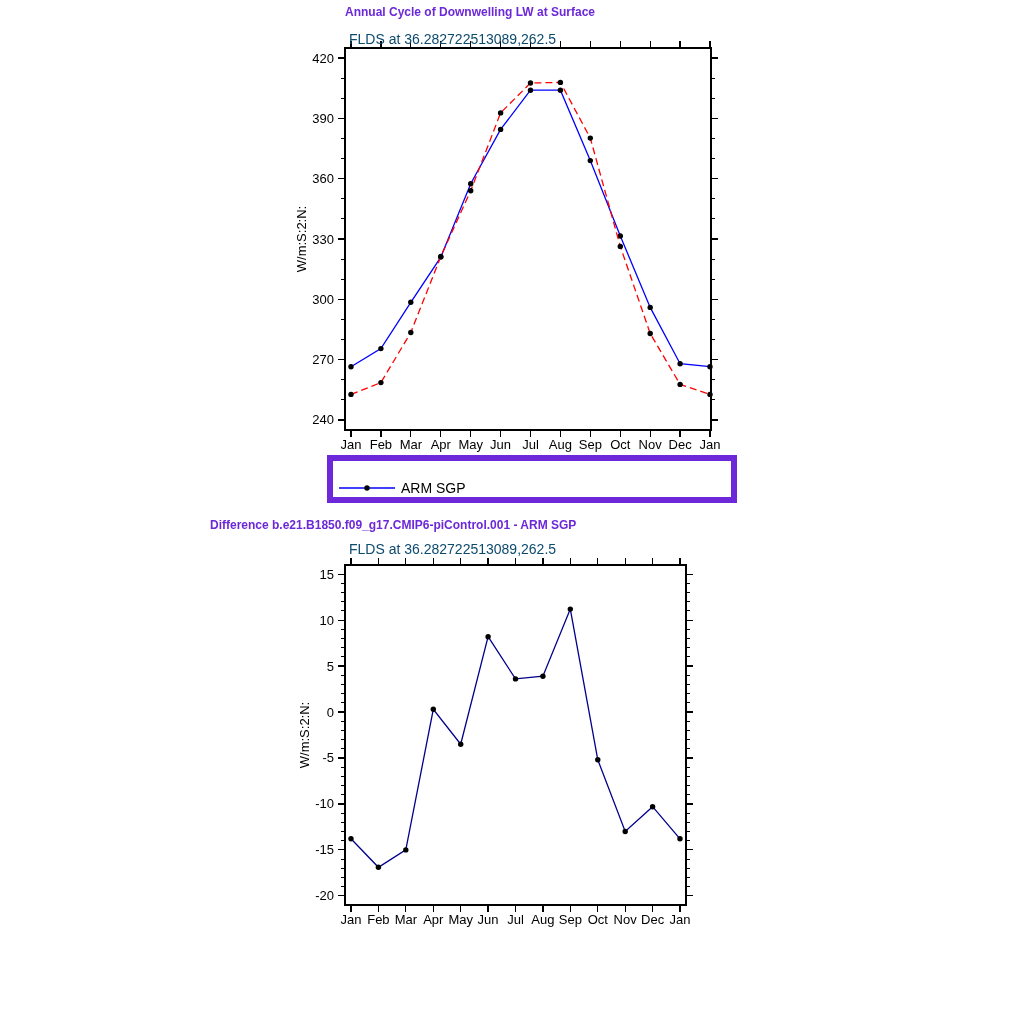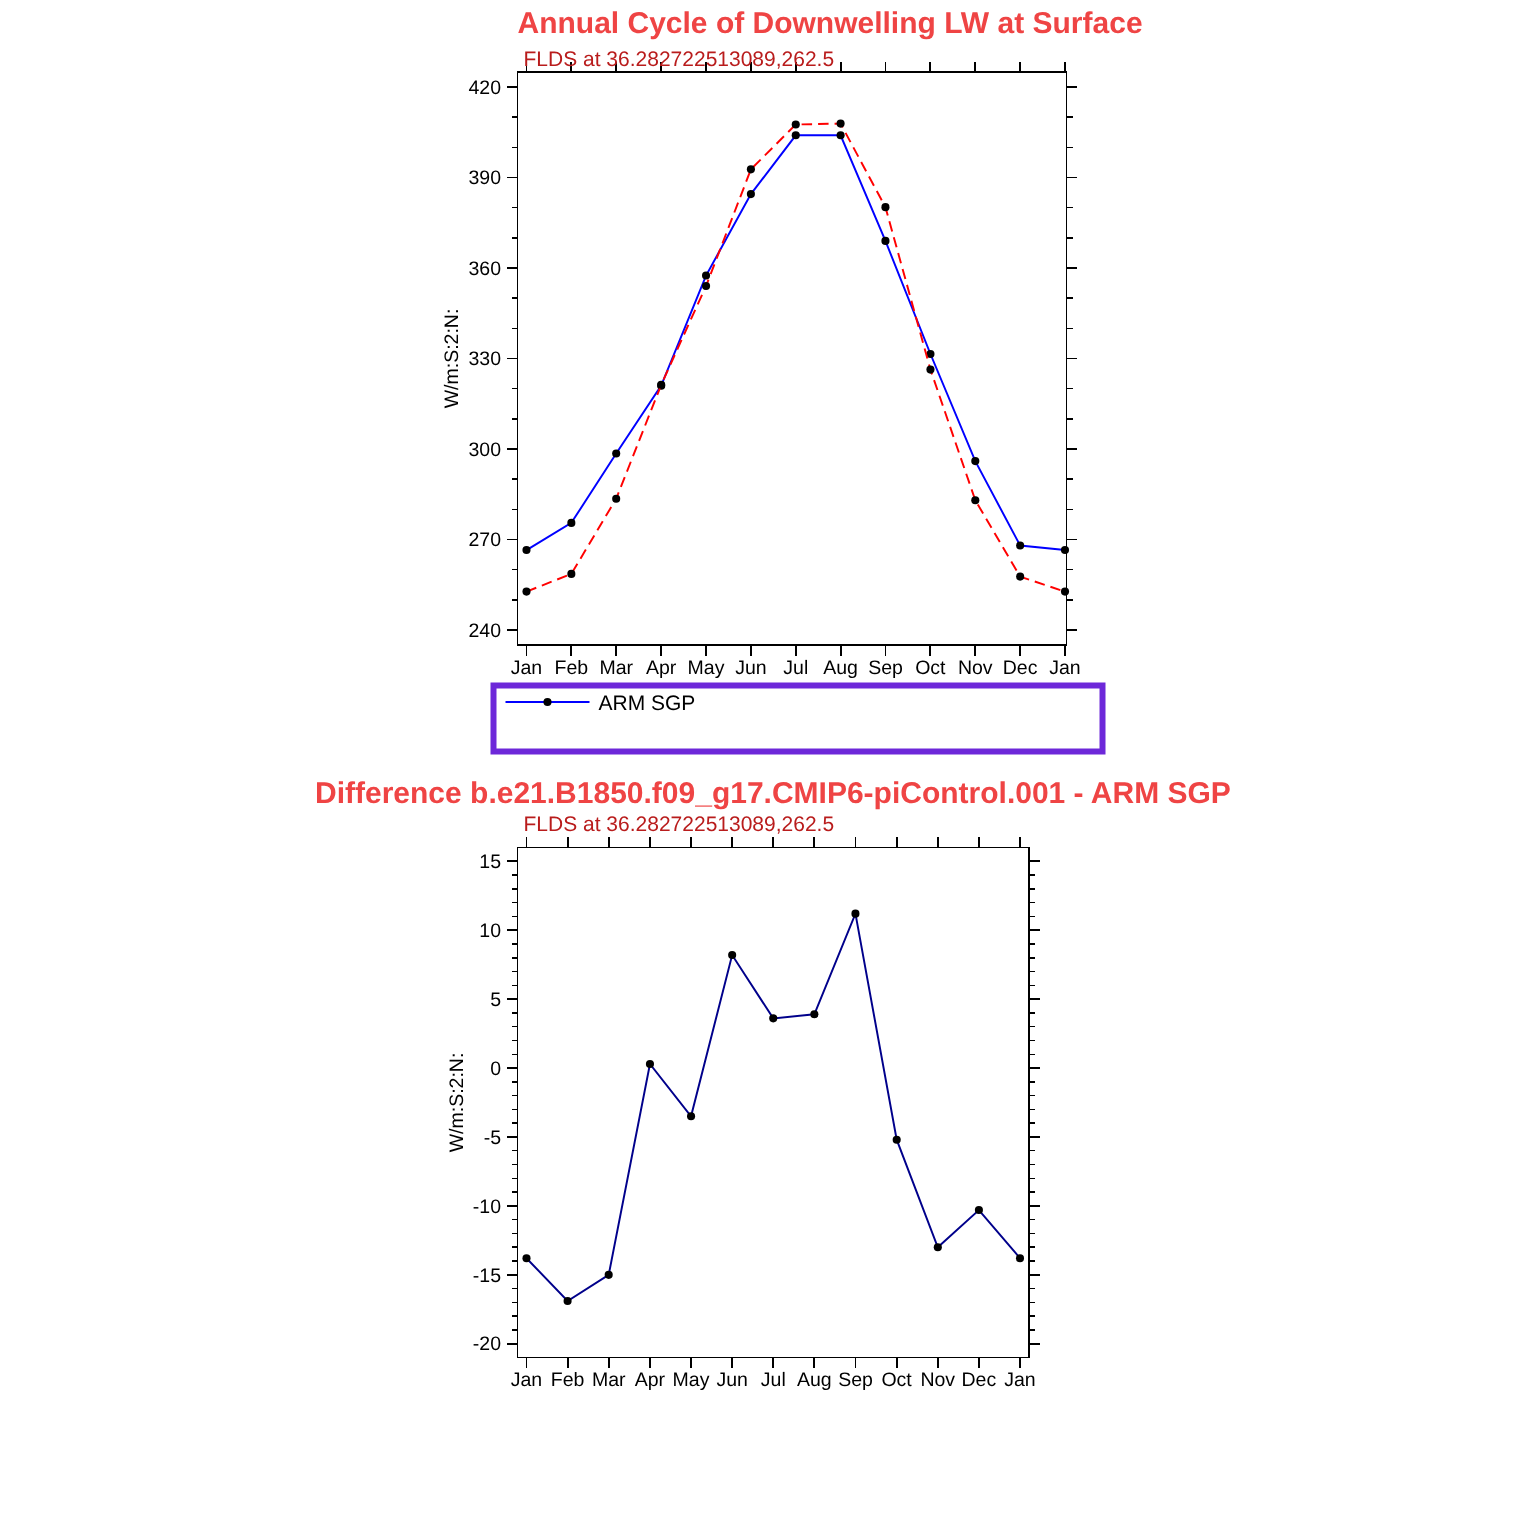--- a/index.html
+++ b/index.html
@@ -1,30 +1,30 @@
 <!DOCTYPE html>
 <html><head>
 <meta charset="utf-8">
 <style>
   html,body{margin:0;padding:0;}
   body{width:1024px;height:1024px;background:#ffffff;font-family:"Liberation Sans",sans-serif;}
   #canvas{position:relative;width:1024px;height:1024px;background:#ffffff;overflow:hidden;}
   #charts-svg{position:absolute;left:0;top:0;}
   svg text{font-family:"Liberation Sans",sans-serif;fill:#000;}
-  .chart-title{position:absolute;font-weight:bold;font-size:20px;color:#ef4444;text-align:left;white-space:nowrap;}
+  .chart-title{position:absolute;font-weight:bold;font-size:12px;color:#6d28d9;text-align:left;white-space:nowrap;}
   #title-0{left:345px;top:5px;width:366px;}
   #title-1{left:210px;top:518px;width:600px;}
-  .chart-subtitle{position:absolute;font-size:14px;color:#b91c1c;white-space:nowrap;}
+  .chart-subtitle{position:absolute;font-size:14px;color:#0c4a6e;white-space:nowrap;}
   #subtitle-0{left:349px;top:31px;}
   #subtitle-1{left:349px;top:541px;}
   .ylabel{position:absolute;font-size:13px;color:#000;transform:translate(-50%,-50%) rotate(-90deg);white-space:nowrap;}
   #ylabel-0{left:301px;top:239px;}
   #ylabel-1{left:304px;top:735px;}
-  .legend{position:absolute;left:327px;top:455px;width:410px;height:48px;border:4px solid #6d28d9;box-sizing:border-box;
-          display:flex;flex-direction:column;justify-content:space-between;padding-left:5px;background:#fff;}
+  .legend{position:absolute;left:327px;top:455px;width:410px;height:48px;border:6px solid #6d28d9;box-sizing:border-box;
+          display:flex;flex-direction:column;justify-content:flex-end;padding-left:5px;background:#fff;}
   .legend-row{display:flex;align-items:center;height:18px;}
   .legend-label{font-size:14px;color:#000;margin-left:5px;white-space:nowrap;}
 </style>
 </head>
 <body>
 
 <div id="canvas">
   <svg id="charts-svg" width="1024" height="1024">
       <rect x="345" y="48" width="366" height="382" fill="none" stroke="#000000" stroke-width="1.2" shape-rendering="crispEdges"></rect>
       <line x1="345" y1="399.8421052631579" x2="341" y2="399.8421052631579" stroke="#000000" stroke-width="1" shape-rendering="crispEdges"></line>

